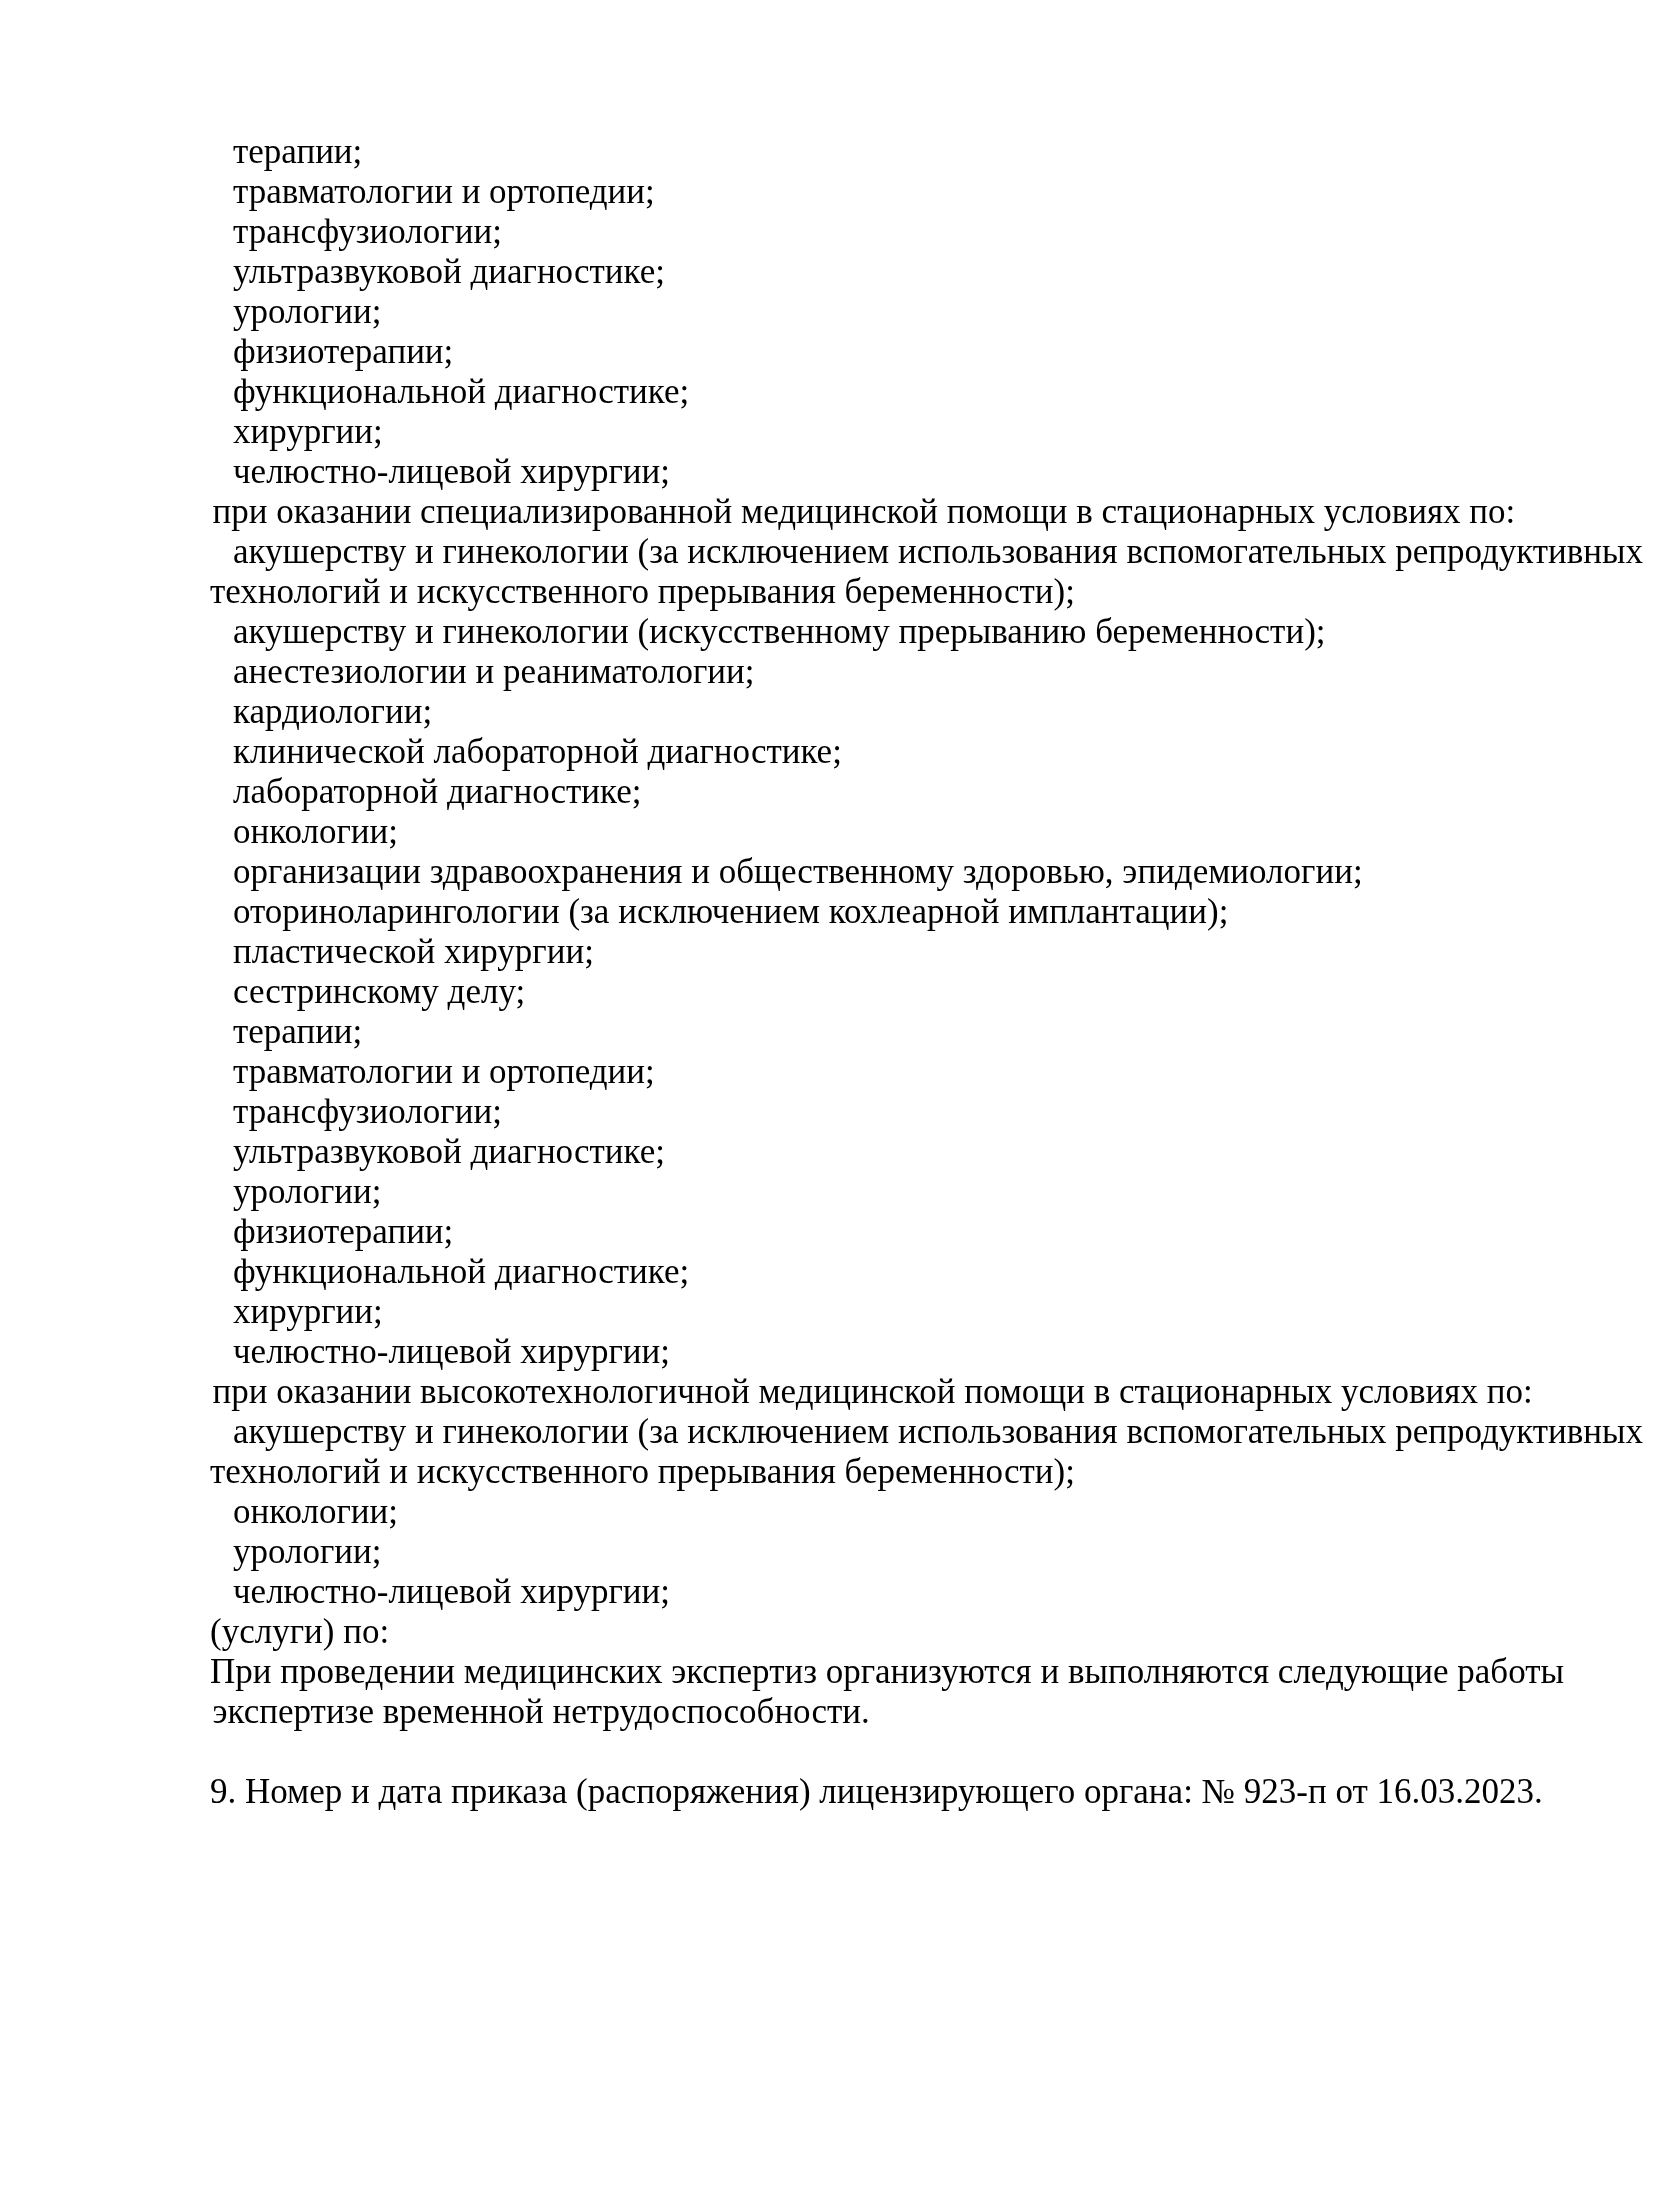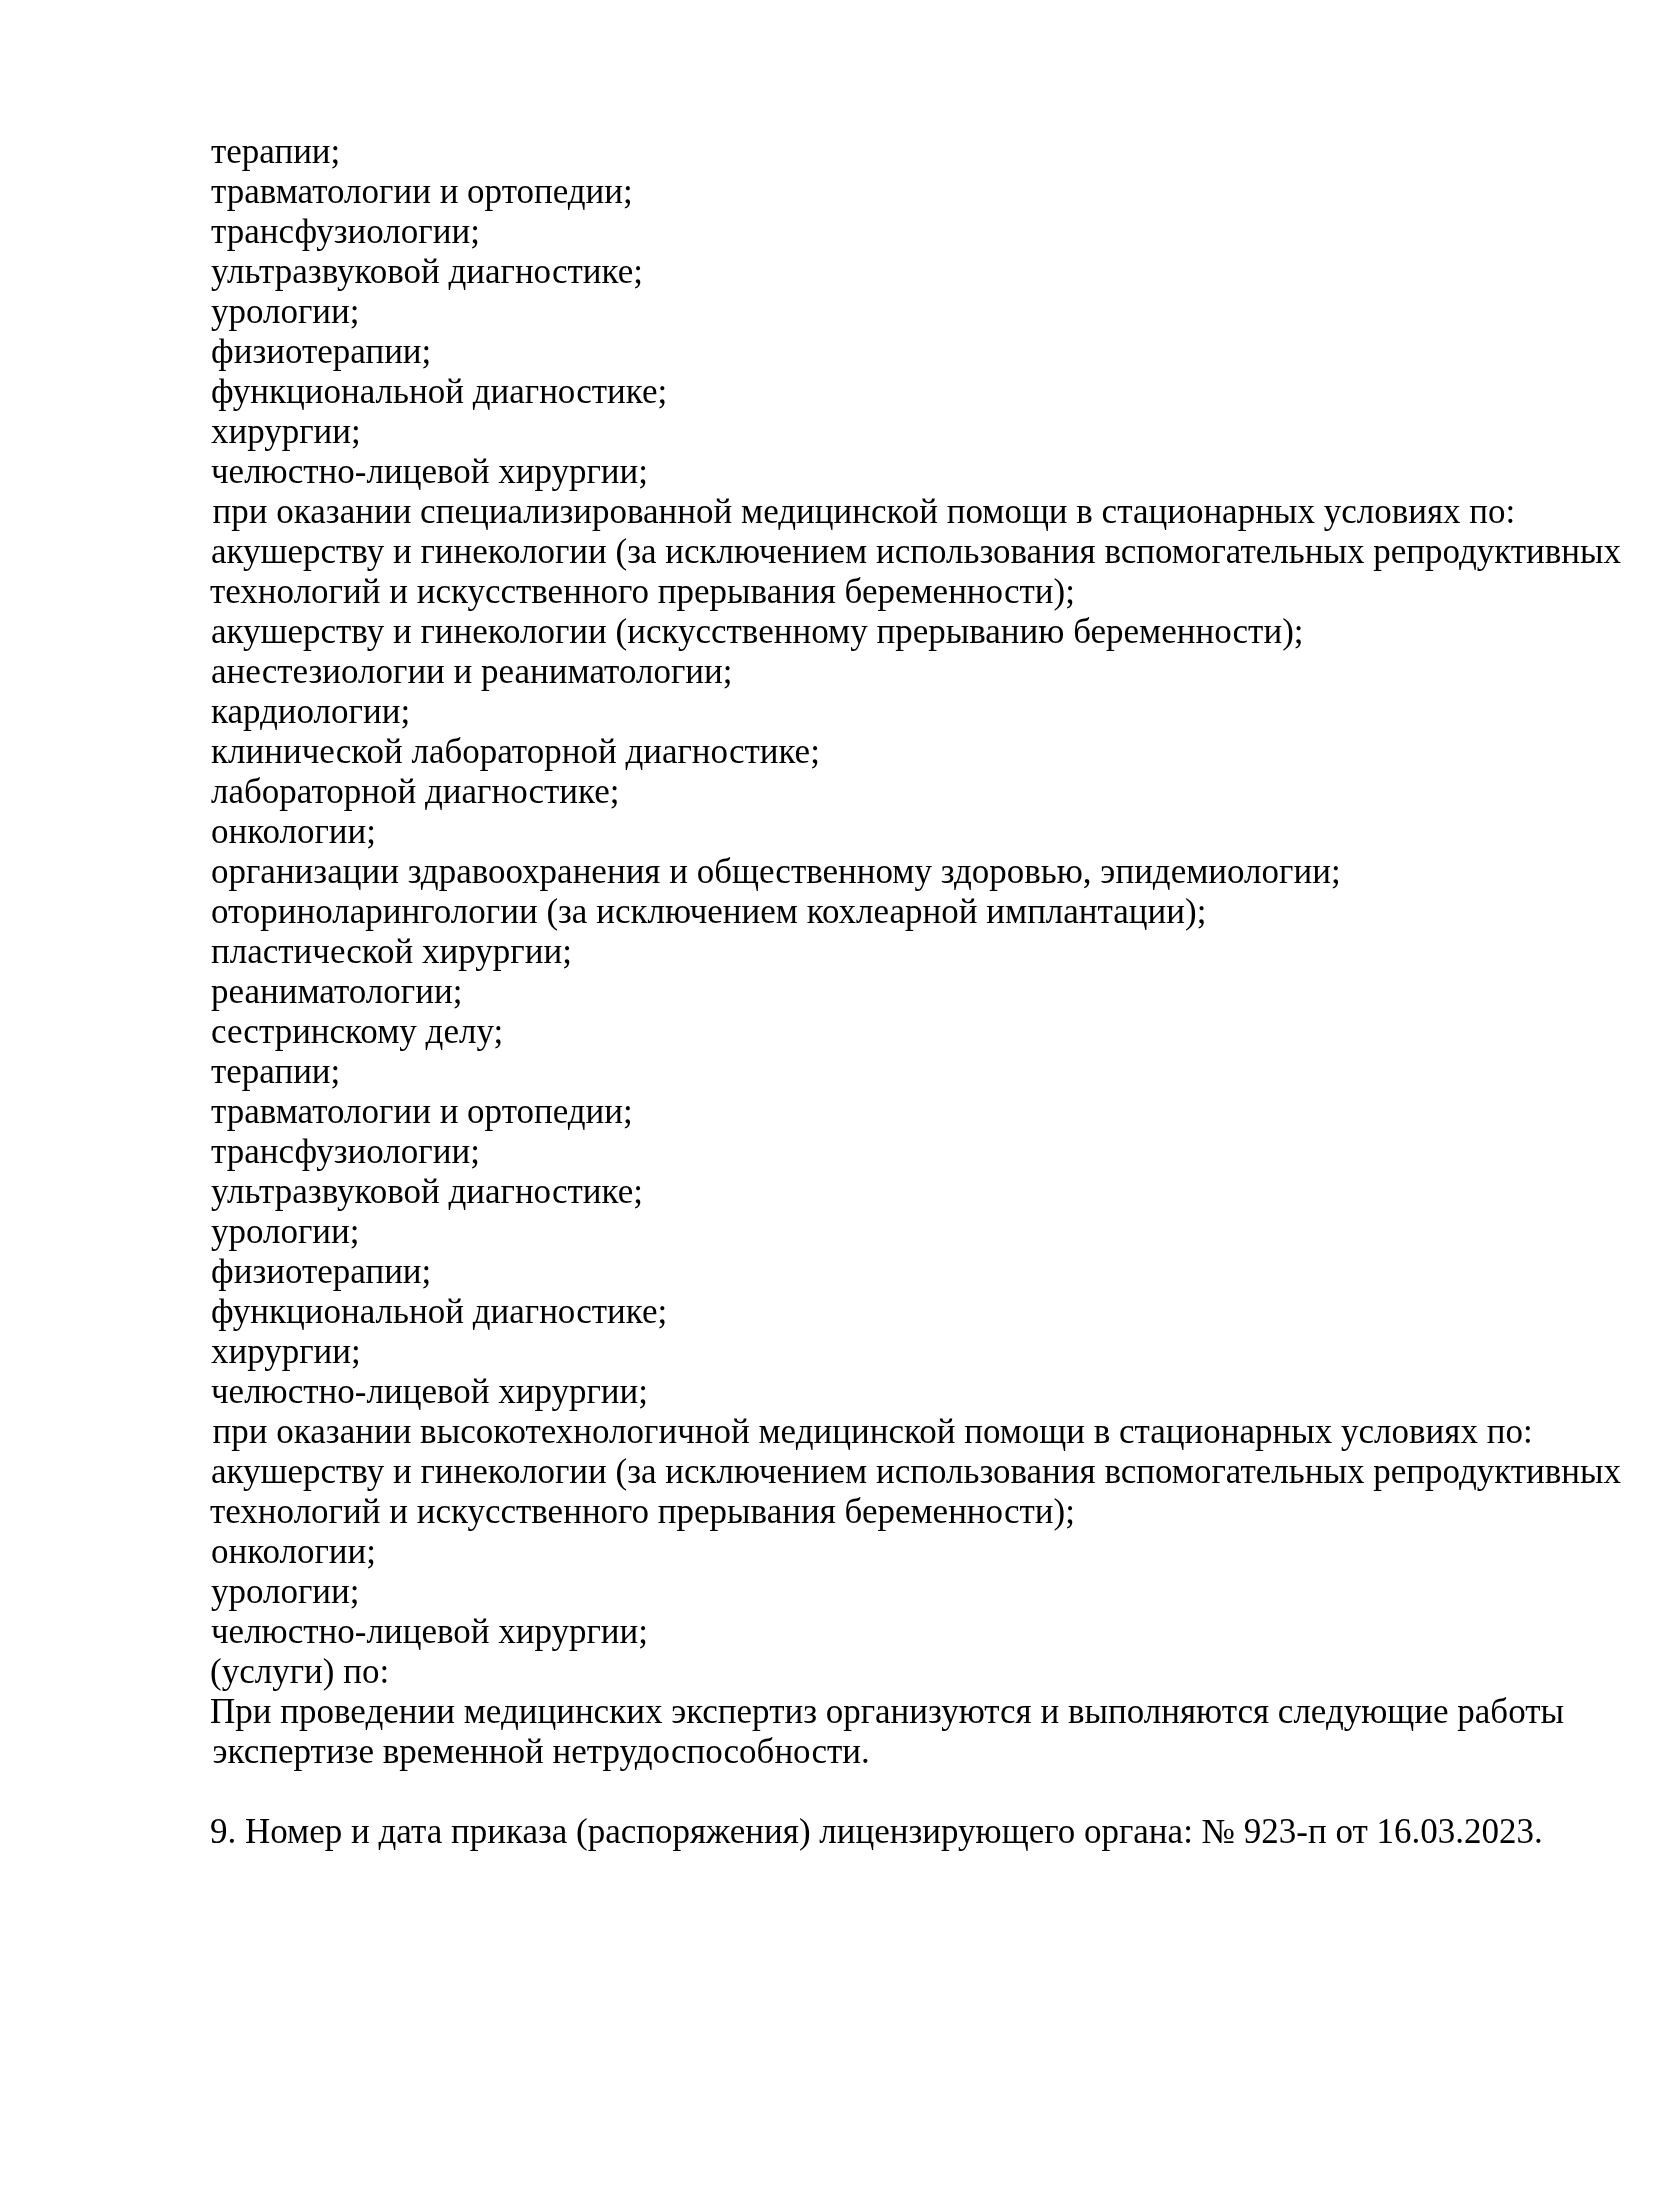--- a/index.html
+++ b/index.html
@@ -19,21 +19,21 @@
     line-height: 40px;
     padding: 132px 77px 0 198px;
     overflow: hidden;
   }
   .line {
     white-space: nowrap;
     height: 40px;
   }
   .indent-0 { margin-left: 12px; }
   .indent-1 { margin-left: 14.6px; }
-  .indent-2 { margin-left: 13px; }
+  .indent-2 { margin-left: 35px; }
   .blank-line { height: 40px; }
 </style>
 </head>
 <body>
 
 <main class="page">
   <div>
       <div class="line indent-2">терапии;</div>
       <div class="line indent-2">травматологии и ортопедии;</div>
       <div class="line indent-2">трансфузиологии;</div>
@@ -48,21 +48,20 @@
       <div class="line indent-0">технологий и искусственного прерывания беременности);</div>
       <div class="line indent-2">акушерству и гинекологии (искусственному прерыванию беременности);</div>
       <div class="line indent-2">анестезиологии и реаниматологии;</div>
       <div class="line indent-2">кардиологии;</div>
       <div class="line indent-2">клинической лабораторной диагностике;</div>
       <div class="line indent-2">лабораторной диагностике;</div>
       <div class="line indent-2">онкологии;</div>
       <div class="line indent-2">организации здравоохранения и общественному здоровью, эпидемиологии;</div>
       <div class="line indent-2">оториноларингологии (за исключением кохлеарной имплантации);</div>
       <div class="line indent-2">пластической хирургии;</div>
-      <div class="line indent-2">реаниматологии;</div>
       <div class="line indent-2">сестринскому делу;</div>
       <div class="line indent-2">терапии;</div>
       <div class="line indent-2">травматологии и ортопедии;</div>
       <div class="line indent-2">трансфузиологии;</div>
       <div class="line indent-2">ультразвуковой диагностике;</div>
       <div class="line indent-2">урологии;</div>
       <div class="line indent-2">физиотерапии;</div>
       <div class="line indent-2">функциональной диагностике;</div>
       <div class="line indent-2">хирургии;</div>
       <div class="line indent-2">челюстно-лицевой хирургии;</div>

